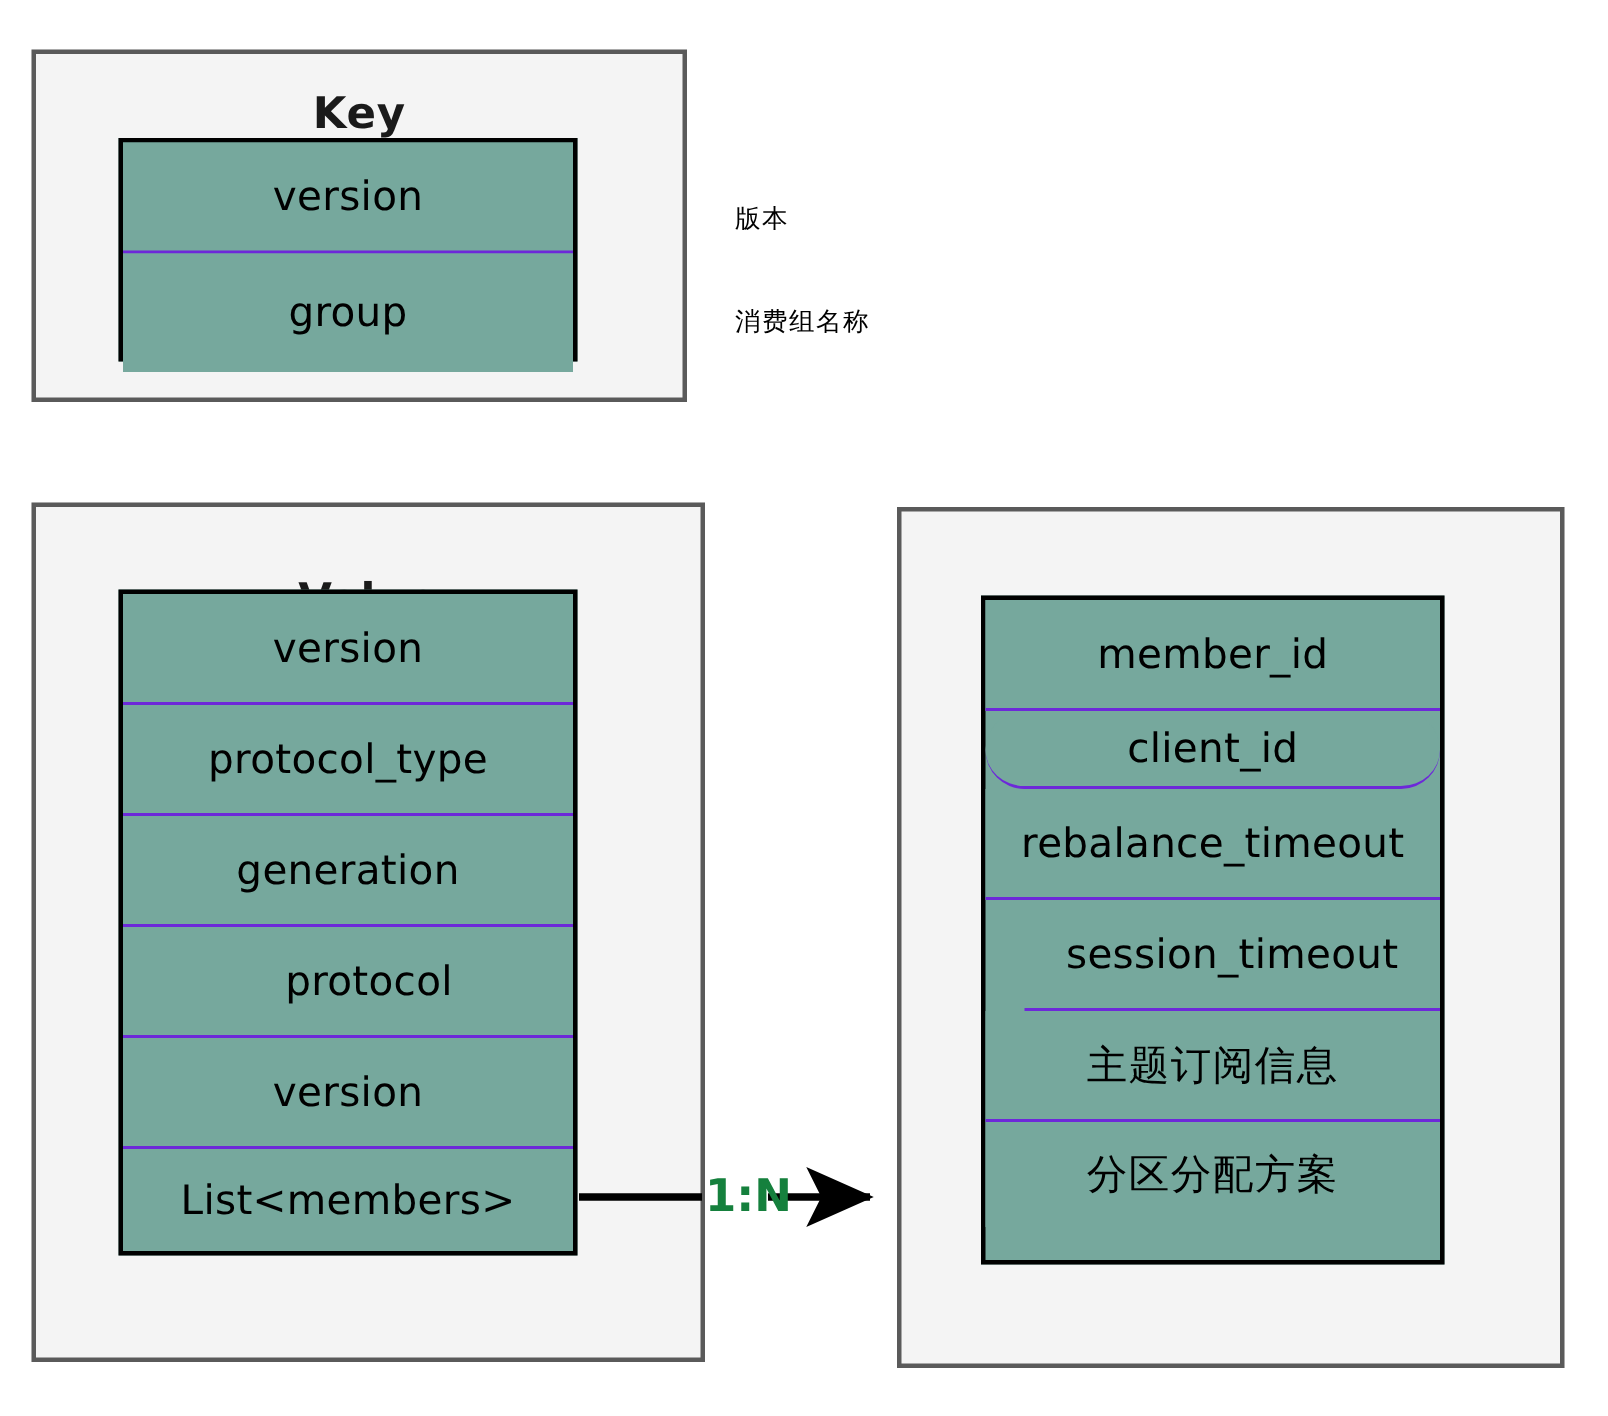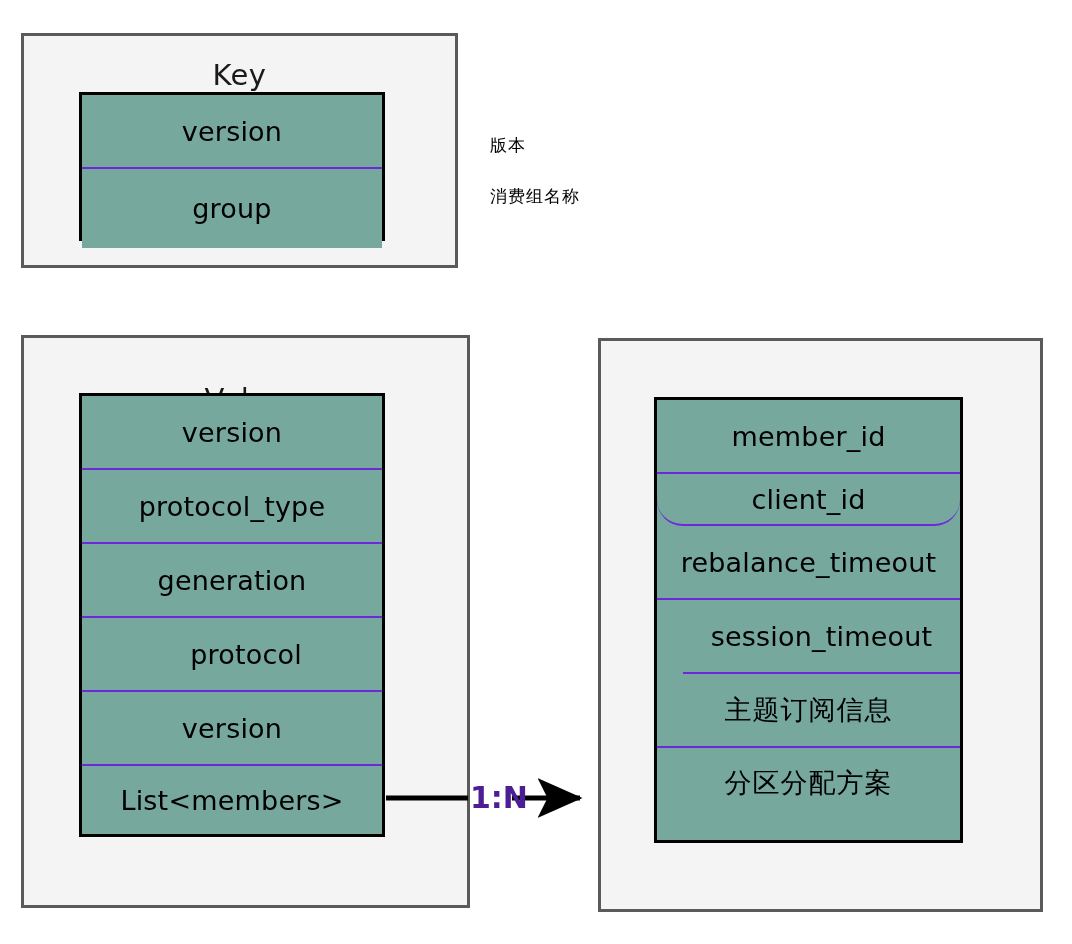--- a/index.html
+++ b/index.html
@@ -28,20 +28,21 @@
   }
   .panel-title {
     position: absolute;
     left: 0;
     right: 0;
     text-align: center;
     font-family: "DejaVu Sans", sans-serif;
     font-size: 29px;
     color: #1a1a1a;
     letter-spacing: 0.5px;
+    font-weight: bold;
   }
 
   
   .field-table {
     position: absolute;
     border: 3px solid #000000;
     box-sizing: border-box;
     background: #76a89d;
   }
   .field-row {
@@ -82,40 +83,40 @@
     top: 0;
     width: 1072px;
     height: 944px;
     pointer-events: none;
   }
   .connector-label {
     position: absolute;
     font-family: "DejaVu Sans", sans-serif;
     font-size: 30px;
     font-weight: bold;
-    color: #4c1d95;
+    color: #15803d;
     white-space: nowrap;
   }
 </style>
 </head>
 <body>
 
 <div id="canvas">
 
   <div class="panel" style="left:21px; top:33px; width:437px; height:235px;">
     <div class="panel-title" style="top:22px;">Key</div>
   </div>
 
   <div class="field-table" style="left:79px; top:92px; width:306px; height:149px;">
     <div class="field-row" style="height:74px;">version</div>
     <div class="field-row" style="height:79px;">group</div>
   </div>
 
   <div class="annotation" style="left:490px; top:134px;">版本</div>
-  <div class="annotation" style="left:490px; top:185px;">消费组名称</div>
+  <div class="annotation" style="left:490px; top:203px;">消费组名称</div>
 
   <div class="panel" style="left:21px; top:335px; width:449px; height:573px;">
     <div class="panel-title" style="top:20px;margin-top:24px;">Value</div>
   </div>
 
   <div class="field-table" style="left:79px; top:393px; width:306px; height:444px;">
     <div class="field-row" style="height:74px;">version</div>
     <div class="field-row" style="height:74px;">protocol_type</div>
     <div class="field-row" style="height:74px;">generation</div>
     <div class="field-row" style="height:74px;padding-left:28px;">protocol</div>

